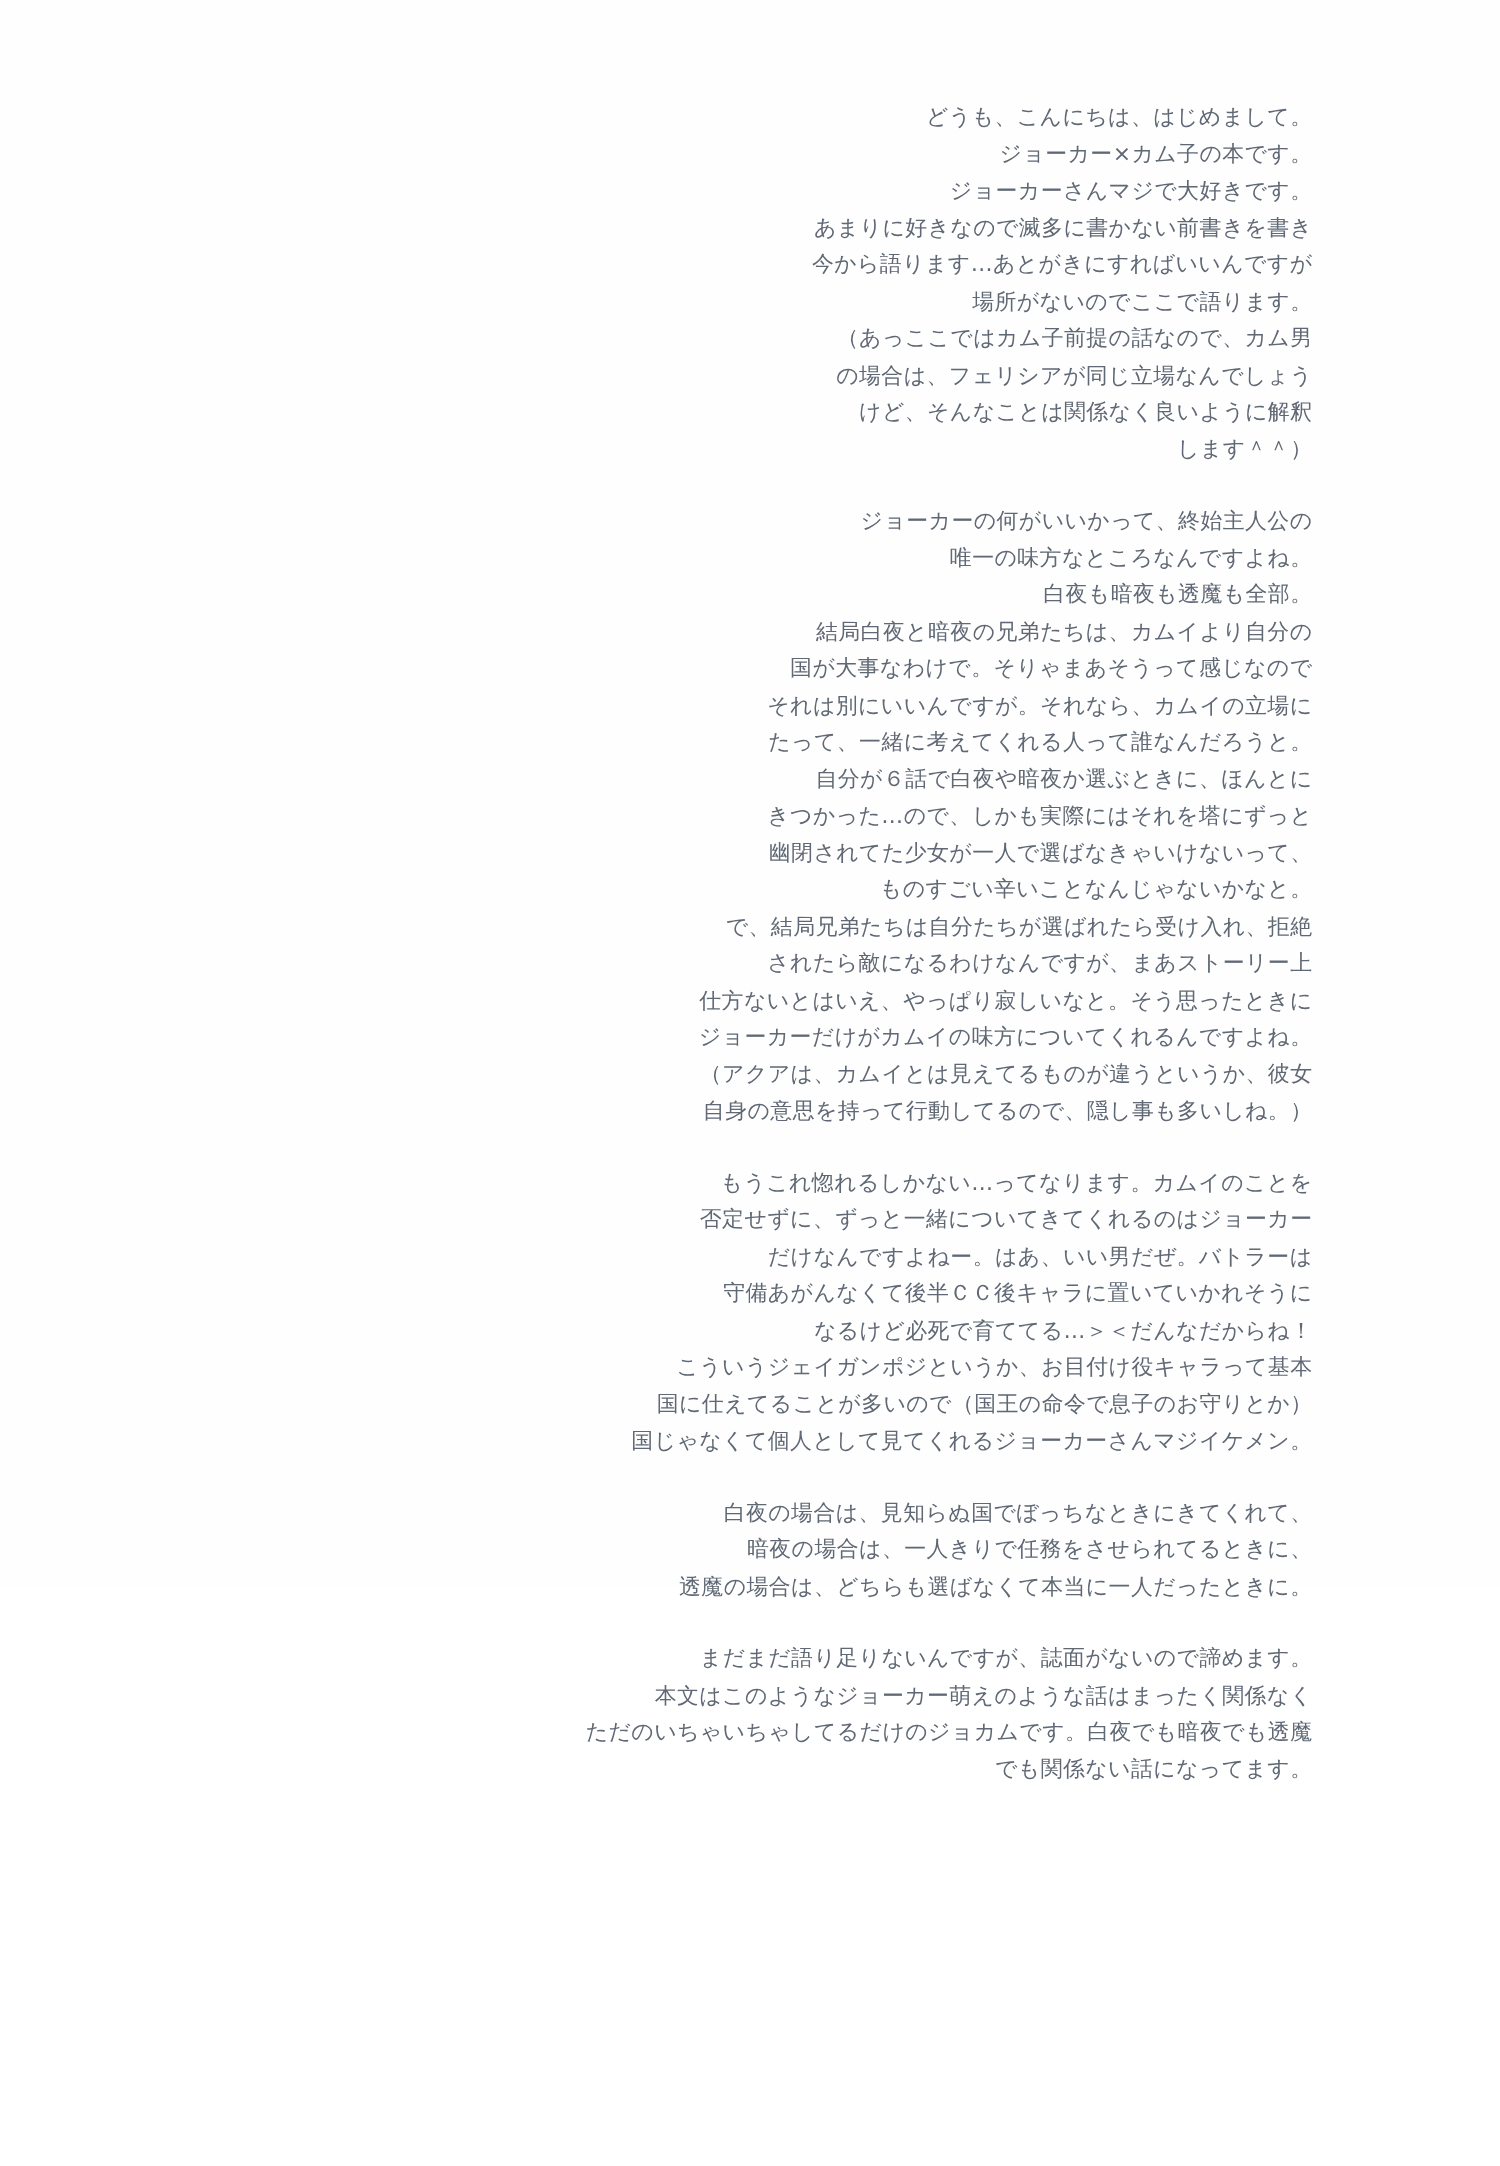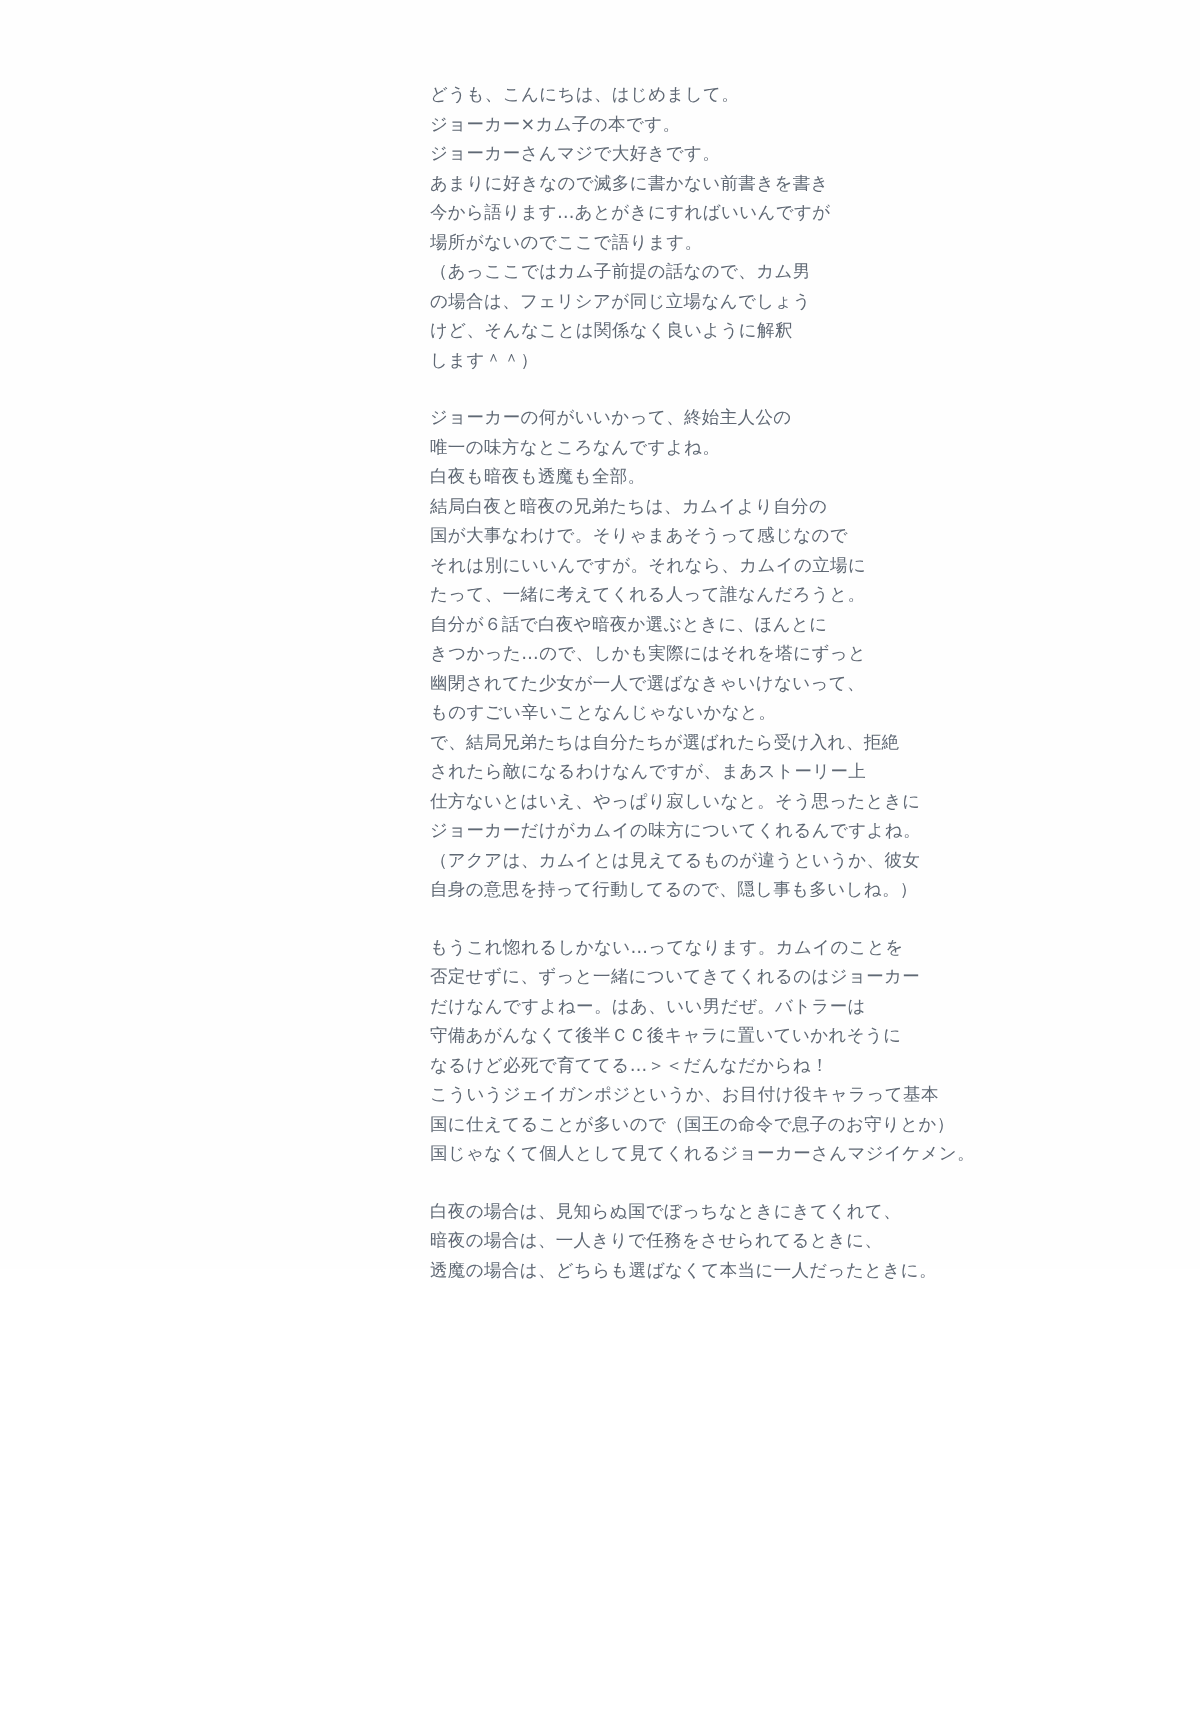--- a/index.html
+++ b/index.html
@@ -15,20 +15,21 @@
     color: #5b6470;
     overflow: hidden;
   }
   .page {
     position: absolute;
     left: 0;
     top: 0;
     width: 1200px;
     height: 1269px;
     background: #fefefe;
+    text-align: right;
   }
   .text-column {
     position: absolute;
     left: 430px;
     top: 80px;
     width: 620px;
   }
   .para {
     margin: 0 0 28px 0;
     font-size: 17.5px;
@@ -78,14 +79,18 @@
 否定せずに、ずっと一緒についてきてくれるのはジョーカー
 だけなんですよねー。はあ、いい男だぜ。バトラーは
 守備あがんなくて後半ＣＣ後キャラに置いていかれそうに
 なるけど必死で育ててる…＞＜だんなだからね！
 こういうジェイガンポジというか、お目付け役キャラって基本
 国に仕えてることが多いので（国王の命令で息子のお守りとか）
 国じゃなくて個人として見てくれるジョーカーさんマジイケメン。</p>
     <p class="para">白夜の場合は、見知らぬ国でぼっちなときにきてくれて、
 暗夜の場合は、一人きりで任務をさせられてるときに、
 透魔の場合は、どちらも選ばなくて本当に一人だったときに。</p>
+    <p class="para">まだまだ語り足りないんですが、誌面がないので諦めます。
+本文はこのようなジョーカー萌えのような話はまったく関係なく
+ただのいちゃいちゃしてるだけのジョカムです。白夜でも暗夜でも透魔
+でも関係ない話になってます。</p>
   </div>
 </div>
 
 </body></html>

